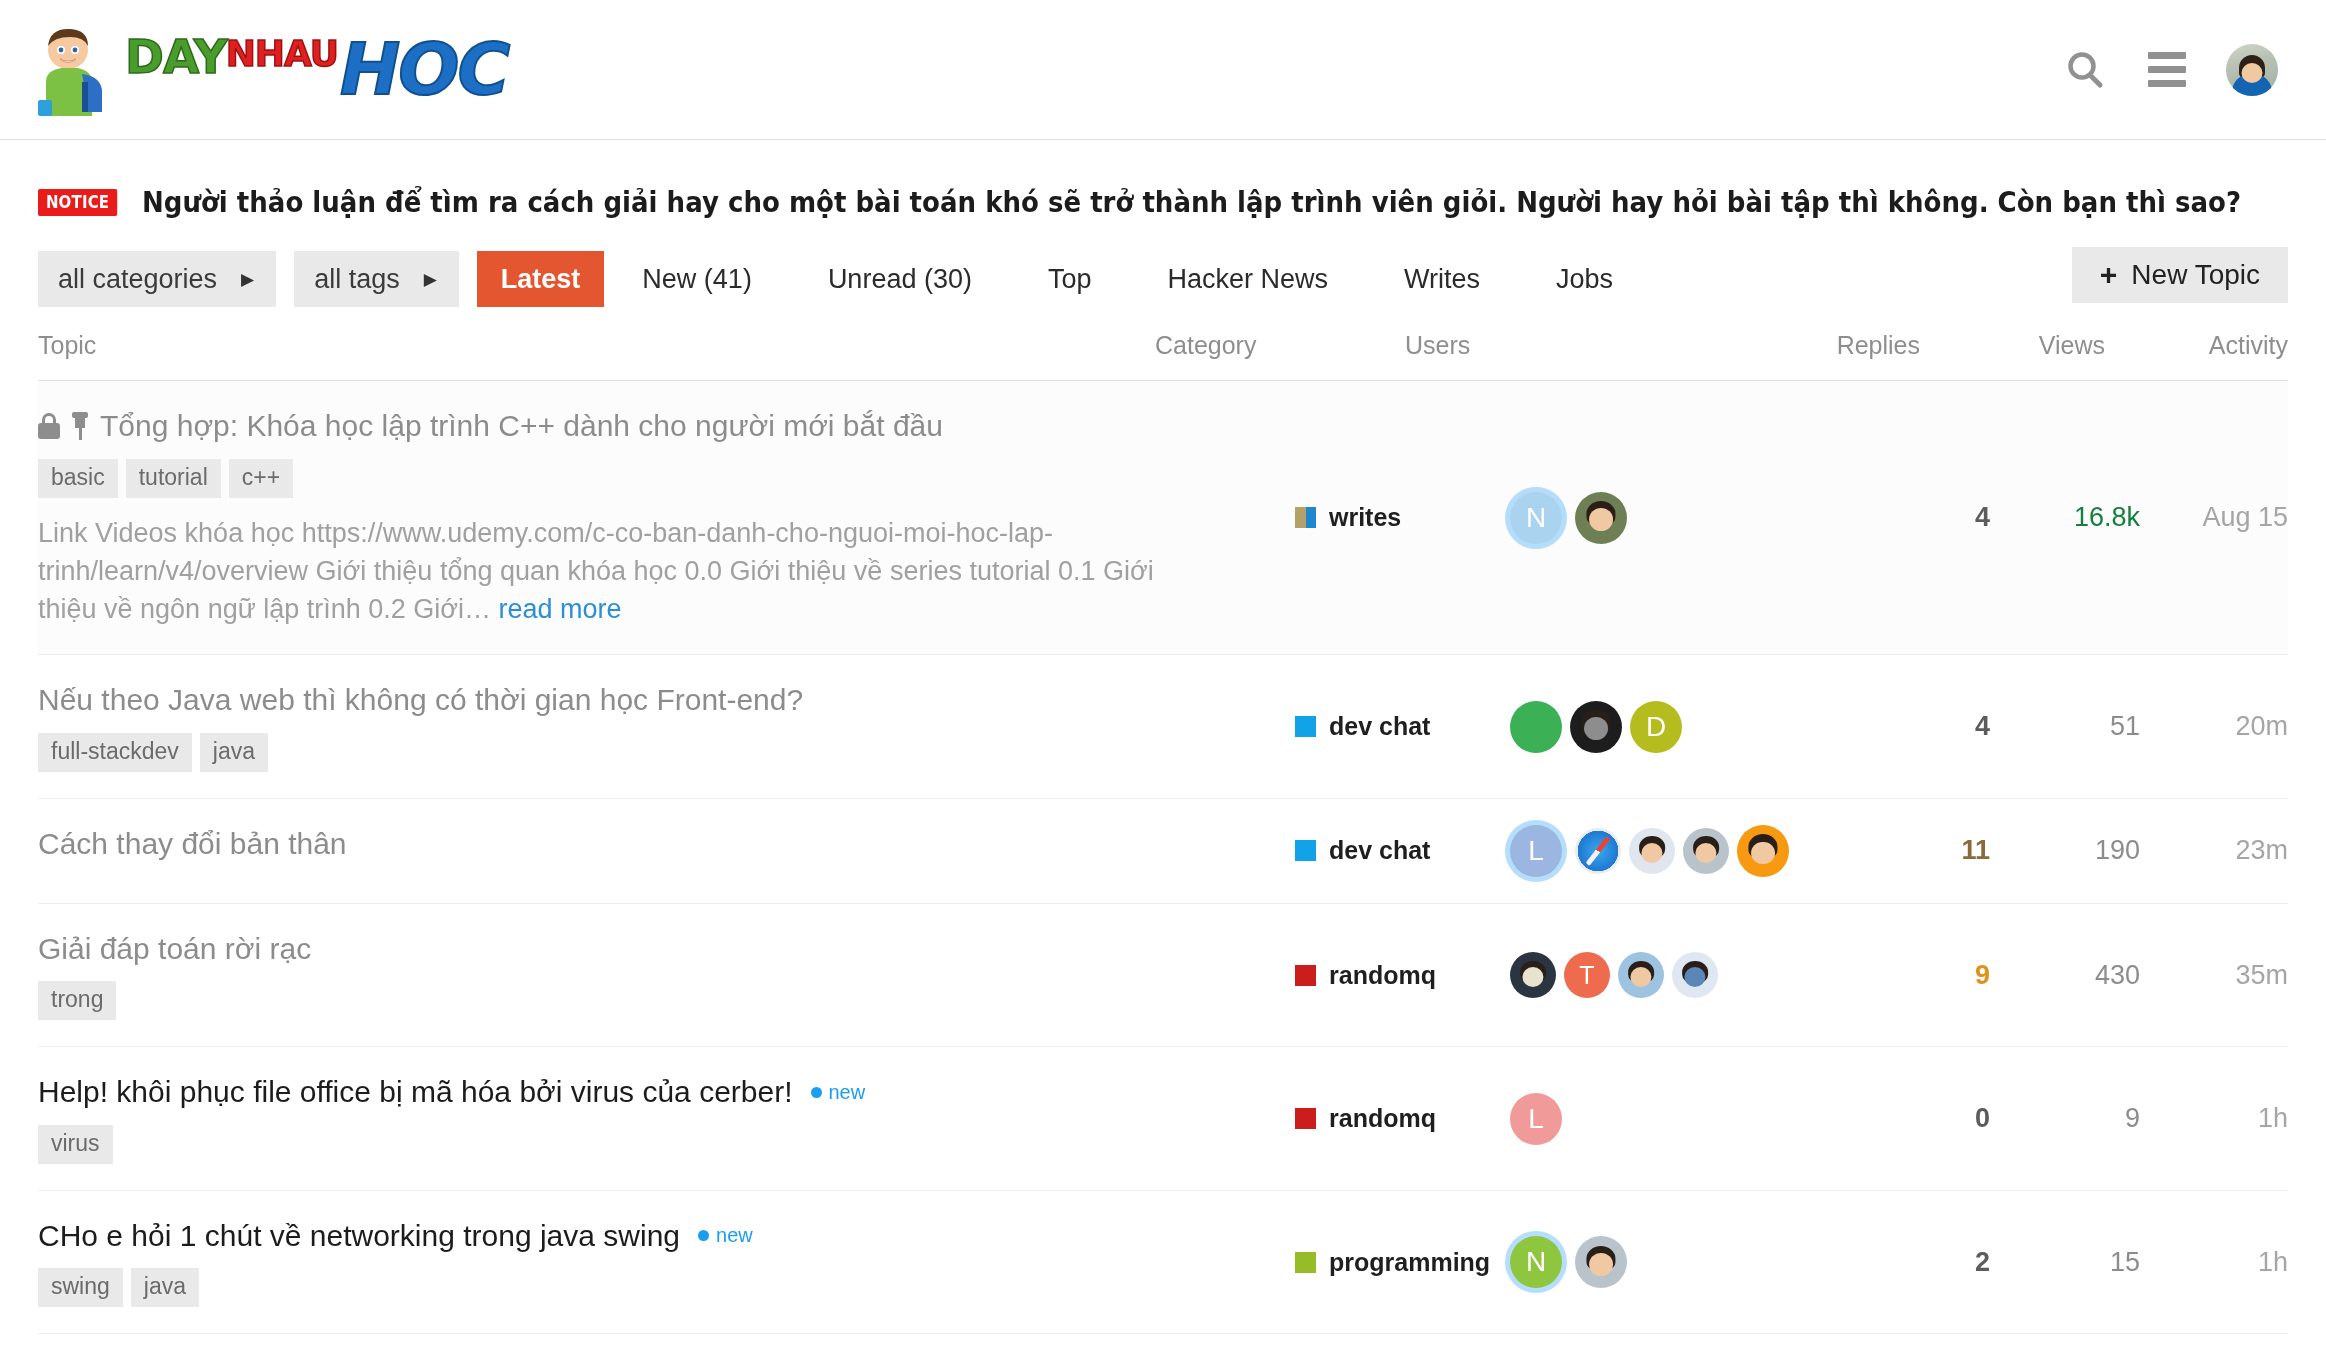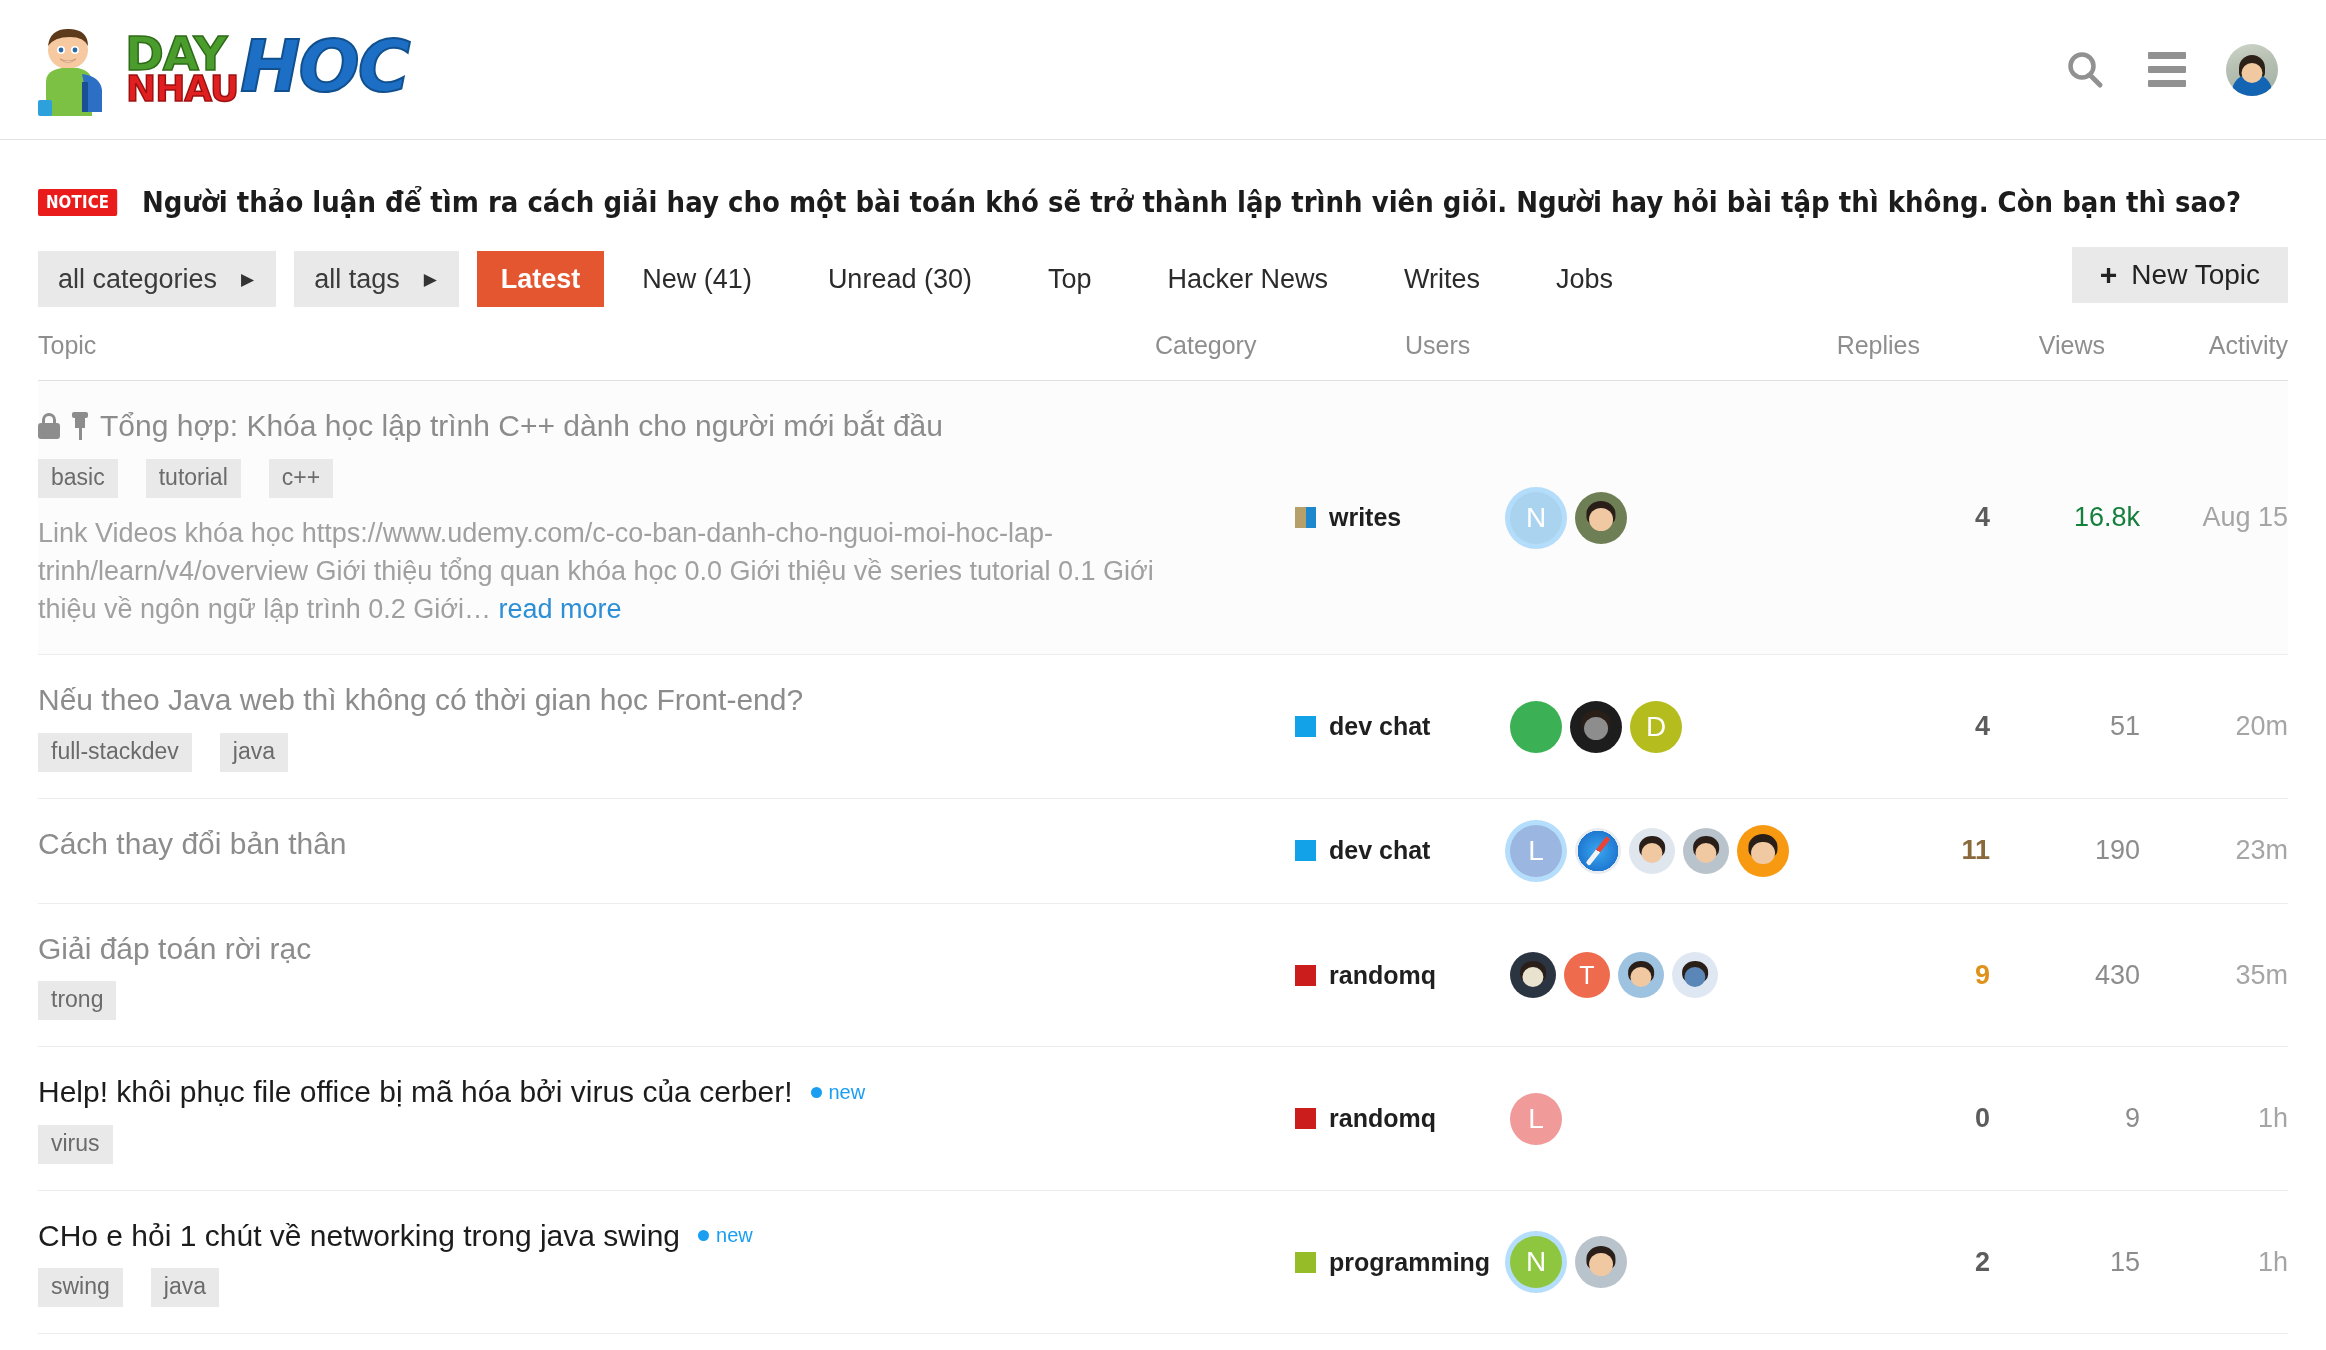--- a/index.html
+++ b/index.html
@@ -18,21 +18,21 @@
     display: flex;
     align-items: center;
     justify-content: space-between;
     padding: 0 48px 0 38px;
     background: #fff;
   }
   .logo-wrap { display: flex; align-items: center; gap: 10px; }
 
   .logo-mascot { width: 78px; height: 92px; position: relative; flex: none; }
   .logo-text { display: flex; align-items: flex-start; }
-  .logo-daynhau { display: flex; flex-direction: column; line-height: 0.82; }
+  .logo-daynhau { display: flex; flex-direction: row; line-height: 0.82; }
   .logo-day {
     font-family: "DejaVu Sans", sans-serif;
     font-weight: bold;
     font-size: 46px;
     color: #4a9c2d;
     letter-spacing: -1px;
     transform: scaleX(1.02);
     -webkit-text-stroke: 1.5px #2d6b18;
   }
   .logo-nhau {
@@ -206,21 +206,21 @@
   .pin-icon .neck { position: absolute; top: 5px; left: 5px; width: 10px; height: 11px; background: #8d8d8d; }
   .pin-icon .tip  { position: absolute; top: 15px; left: 8.5px; width: 3px; height: 13px; background: #8d8d8d; }
 
   .new-badge {
     display: inline-flex; align-items: center; gap: 7px;
     color: #1a9ef2; font-size: 20px; cursor: pointer;
     margin-left: 8px;
   }
   .new-dot { width: 11px; height: 11px; border-radius: 50%; background: #1a9ef2; display: inline-block; }
 
-  .tags { display: flex; gap: 28px; margin-top: 14px; flex-wrap: wrap; }
+  .tags { display: flex; gap: 8px; margin-top: 14px; flex-wrap: wrap; }
   .tag {
     background: #e9e9e9; color: #6b6b6b;
     font-size: 23px; padding: 5px 13px 7px;
     cursor: pointer;
   }
   .excerpt {
     margin-top: 16px;
     color: #a0a0a0;
     font-size: 27px;
     line-height: 1.42;

